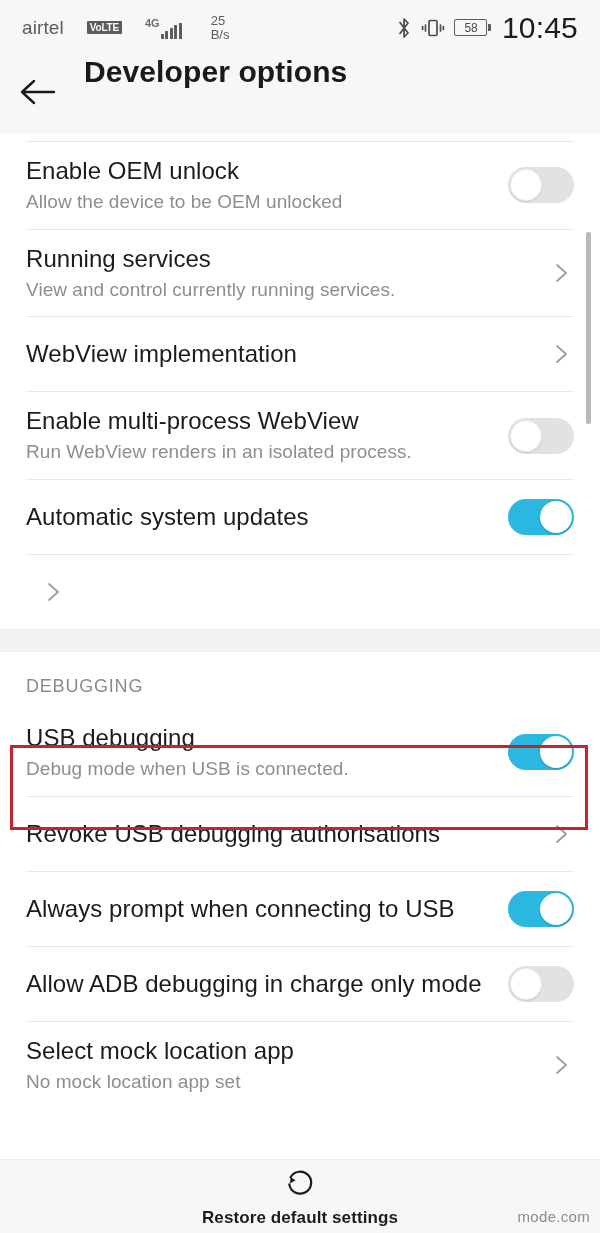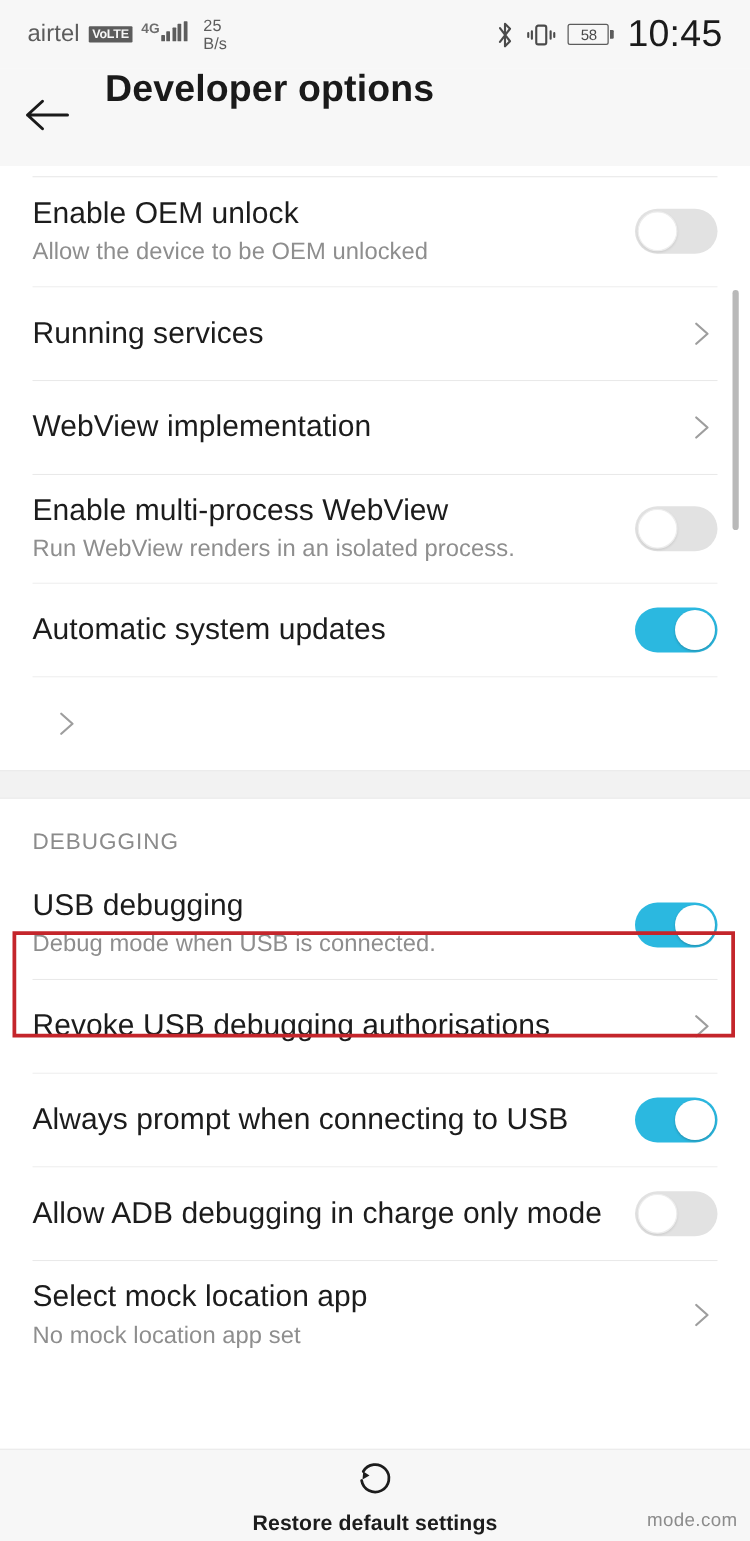--- a/index.html
+++ b/index.html
@@ -31,40 +31,41 @@
     background: #f7f7f7;
     display: flex;
     align-items: center;
     justify-content: space-between;
     padding: 0 22px;
     box-sizing: border-box;
   }
   .status-left {
     display: flex;
     align-items: center;
-    gap: 7px;
+    gap: 23px;
   }
   .carrier {
     font-size: 19px;
     color: #5c5c5c;
     letter-spacing: 0.1px;
   }
   .volte-badge {
     background: #5c5c5c;
     color: #f7f7f7;
     font-size: 10px;
     font-weight: bold;
     letter-spacing: -0.2px;
     padding: 2px 3px 1px 3px;
     border-radius: 1px;
     line-height: 1;
   }
   .sig-wrap {
     position: relative;
     display: flex;
+    align-items: flex-end;
     height: 22px;
   }
   .g4 {
     font-size: 11px;
     color: #6e6e6e;
     font-weight: bold;
     line-height: 1;
     margin-right: 1px;
     align-self: flex-start;
     margin-top: 1px;
@@ -395,20 +396,21 @@
         <div class="toggle off">
             <span class="knob"></span>
           </div>
       </div>
     </div>
     <div class="divider"></div>
 
     <div class="row">
       <div class="row-texts">
         <div class="row-title">Running services</div>
+        <div class="row-sub">View and control currently running services.</div>
       </div>
       <div class="row-acc">
         <span>
           <svg class="chevron" viewBox="0 0 26 26">
               <path d="M9 5 L18 13 L9 21" fill="none" stroke="#9e9e9e" stroke-width="1.8" stroke-linecap="round" stroke-linejoin="round"></path>
             </svg>
         </span>
       </div>
     </div>
     <div class="divider"></div>

